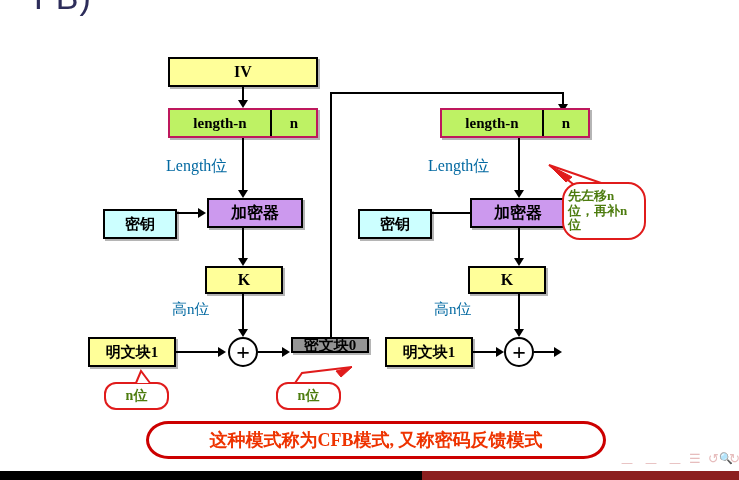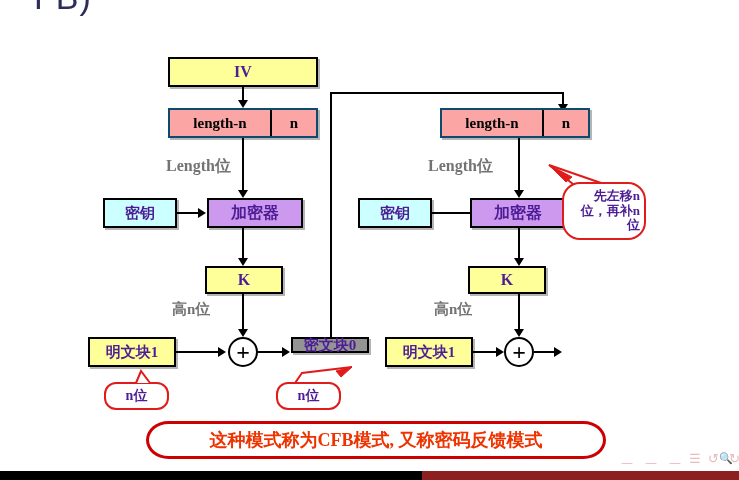--- a/index.html
+++ b/index.html
@@ -17,36 +17,36 @@
   }
 
   .box {
     position: absolute;
     box-sizing: border-box;
     border: 2px solid #000000;
     display: flex;
     align-items: center;
     justify-content: center;
     font-weight: bold;
-    color: #4c1d95;
+    color: #000000;
     box-shadow: 2px 2px 0 rgba(120,120,120,0.55);
     line-height: 1;
     white-space: nowrap;
   }
   .box.yellow { background: #ffff99; }
-  .box.cyan   { background: #ccffff; }
+  .box.cyan   { background: #ccffff; margin-top: 11px; }
   .box.purple { background: #cc99ee; }
   .box.gray   { background: #949494; }
 
   
   .splitbox {
     position: absolute;
     box-sizing: border-box;
-    border: 2px solid #0c4a6e;
-    background: #fca5a5;
+    border: 2px solid #be185d;
+    background: #bef264;
     display: flex;
     box-shadow: 2px 2px 0 rgba(120,120,120,0.55);
   }
   .splitbox .cell {
     display: flex;
     align-items: center;
     justify-content: center;
     font-weight: bold;
     color: #000;
     white-space: nowrap;
@@ -90,39 +90,39 @@
     justify-content: center;
     font-size: 24px;
     font-weight: bold;
     color: #000;
     line-height: 1;
   }
 
   
   .label {
     position: absolute;
-    font-weight: bold;
-    color: #737373;
+    font-weight: normal;
+    color: #0369a1;
     white-space: nowrap;
     line-height: 1;
   }
 
   
   .callout {
     position: absolute;
     box-sizing: border-box;
     border: 2px solid #e01b1b;
     border-radius: 12px;
     background: #ffffff;
-    color: #4c1d95;
-    font-weight: bold;
-    display: flex;
-    align-items: center;
-    justify-content: center;
-    text-align: right;
+    color: #4d7c0f;
+    font-weight: bold;
+    display: flex;
+    align-items: center;
+    justify-content: center;
+    text-align: left;
     line-height: 1.15;
   }
   .callout.tall { border-radius: 18px; }
 
   .banner {
     position: absolute;
     box-sizing: border-box;
     border: 3px solid #cc0000;
     border-radius: 26px / 22px;
     background: #ffffff;

